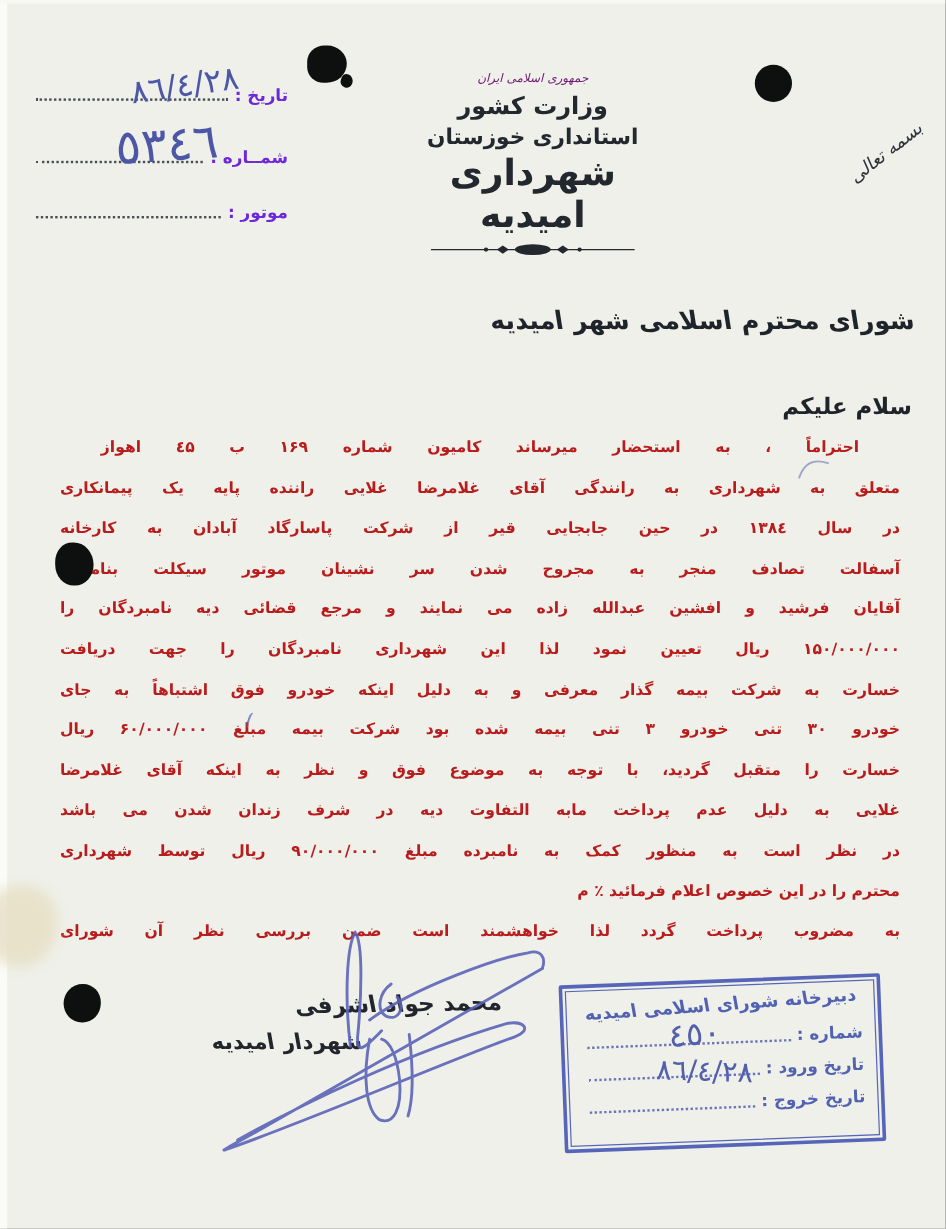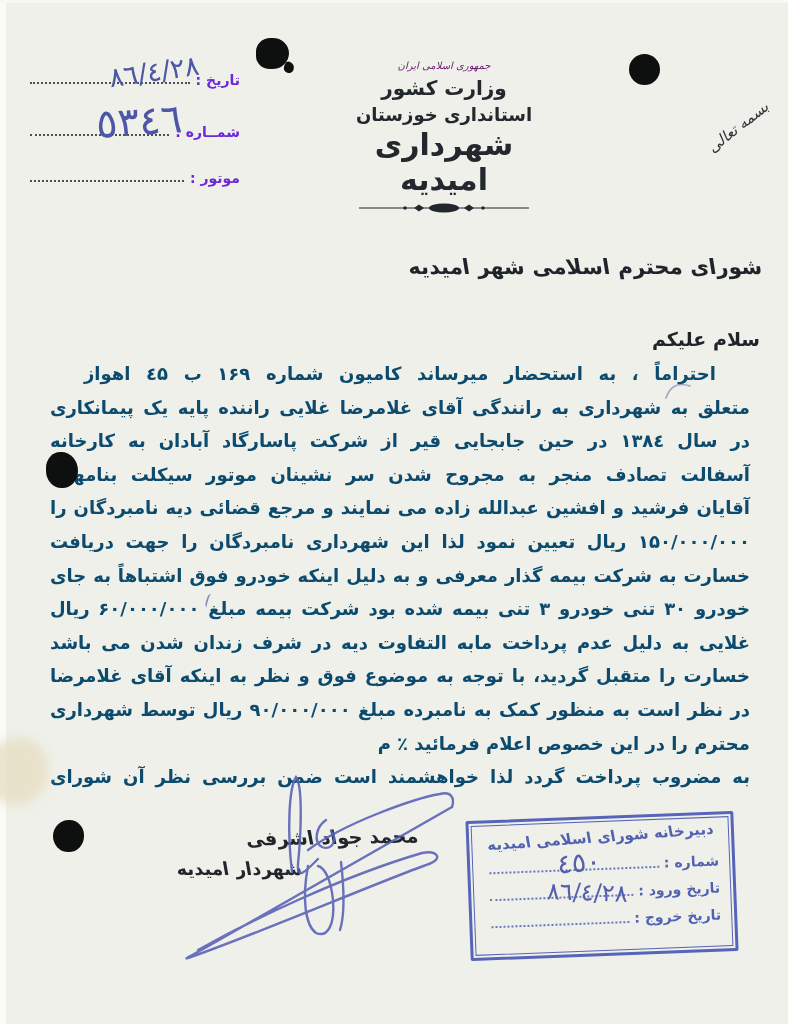--- a/index.html
+++ b/index.html
@@ -37,21 +37,21 @@
   
   .bism{position:absolute;left:698px;top:118px;width:80px;font-size:15px;
     font-style:italic;color:#30333a;transform:rotate(-38deg);direction:rtl;text-align:center;}
 
   
   .recipient{position:absolute;right:26px;top:255px;font-size:21px;font-weight:700;
     direction:rtl;transform:skewX(9deg);color:#1f232a;}
   .salutation{position:absolute;right:28px;top:328px;font-size:19px;font-weight:700;
     direction:rtl;color:#1f232a;}
   .body-text{position:absolute;left:50px;top:357px;width:700px;direction:rtl;}
-  .jline{font-size:18px;font-weight:600;color:#0c4a6e;line-height:33.6px;height:33.6px;
+  .jline{font-size:13px;font-weight:600;color:#b91c1c;line-height:33.6px;height:33.6px;
     text-align:justify;text-align-last:justify;white-space:nowrap;}
   .jline.first{padding:0 34px;}
   .jline.last{text-align-last:right;}
 
   
   .sig-name{position:absolute;left:245px;top:826px;font-size:19px;font-weight:700;
     direction:rtl;transform:skewX(10deg) rotate(-1deg);color:#22262c;}
   .sig-title{position:absolute;left:176px;top:858px;font-size:18px;font-weight:700;
     direction:rtl;transform:skewX(10deg);color:#22262c;}
   .sig-svg{position:absolute;left:150px;top:758px;}
@@ -131,22 +131,22 @@
 
   <div class="body-text">
     <div class="jline first">احتراماً ، به استحضار میرساند کامیون شماره ۱۶۹ ب ٤۵ اهواز</div>
     <div class="jline">متعلق به شهرداری به رانندگی آقای غلامرضا غلایی راننده پایه یک پیمانکاری</div>
     <div class="jline">در سال ۱۳۸٤ در حین جابجایی قیر از شرکت پاسارگاد آبادان به کارخانه</div>
     <div class="jline">آسفالت تصادف منجر به مجروح شدن سر نشینان موتور سیکلت بنامهای</div>
     <div class="jline">آقایان فرشید و افشین عبدالله زاده می نمایند و مرجع قضائی دیه نامبردگان را</div>
     <div class="jline">۱۵۰/۰۰۰/۰۰۰ ریال تعیین نمود لذا این شهرداری نامبردگان را جهت دریافت</div>
     <div class="jline">خسارت به شرکت بیمه گذار معرفی و به دلیل اینکه خودرو فوق اشتباهاً به جای</div>
     <div class="jline">خودرو ۳۰ تنی خودرو ۳ تنی بیمه شده بود شرکت بیمه مبلغ ۶۰/۰۰۰/۰۰۰ ریال</div>
+    <div class="jline">خسارت را متقبل گردید، با توجه به موضوع فوق و نظر به اینکه آقای غلامرضا</div>
     <div class="jline">غلایی به دلیل عدم پرداخت مابه التفاوت دیه در شرف زندان شدن می باشد</div>
-    <div class="jline">خسارت را متقبل گردید، با توجه به موضوع فوق و نظر به اینکه آقای غلامرضا</div>
     <div class="jline">در نظر است به منظور کمک به نامبرده مبلغ ۹۰/۰۰۰/۰۰۰ ریال توسط شهرداری</div>
     <div class="jline last">محترم را در این خصوص اعلام فرمائید ٪ م</div>
     <div class="jline">به مضروب پرداخت گردد لذا خواهشمند است ضمن بررسی نظر آن شورای</div>
   </div>
 
   <div class="sig-name">محمد جواد اشرفی</div>
   <div class="sig-title">شهردار امیدیه</div>
   <svg class="sig-svg" width="330" height="210" viewBox="0 0 330 210" fill="none">
     <g stroke="#5b63b8" stroke-width="2.4" stroke-linecap="round" fill="none" opacity="0.9">
       <path d="M 158,92 C 196,64 266,40 290,36 C 301,33 305,40 302,49"></path>

